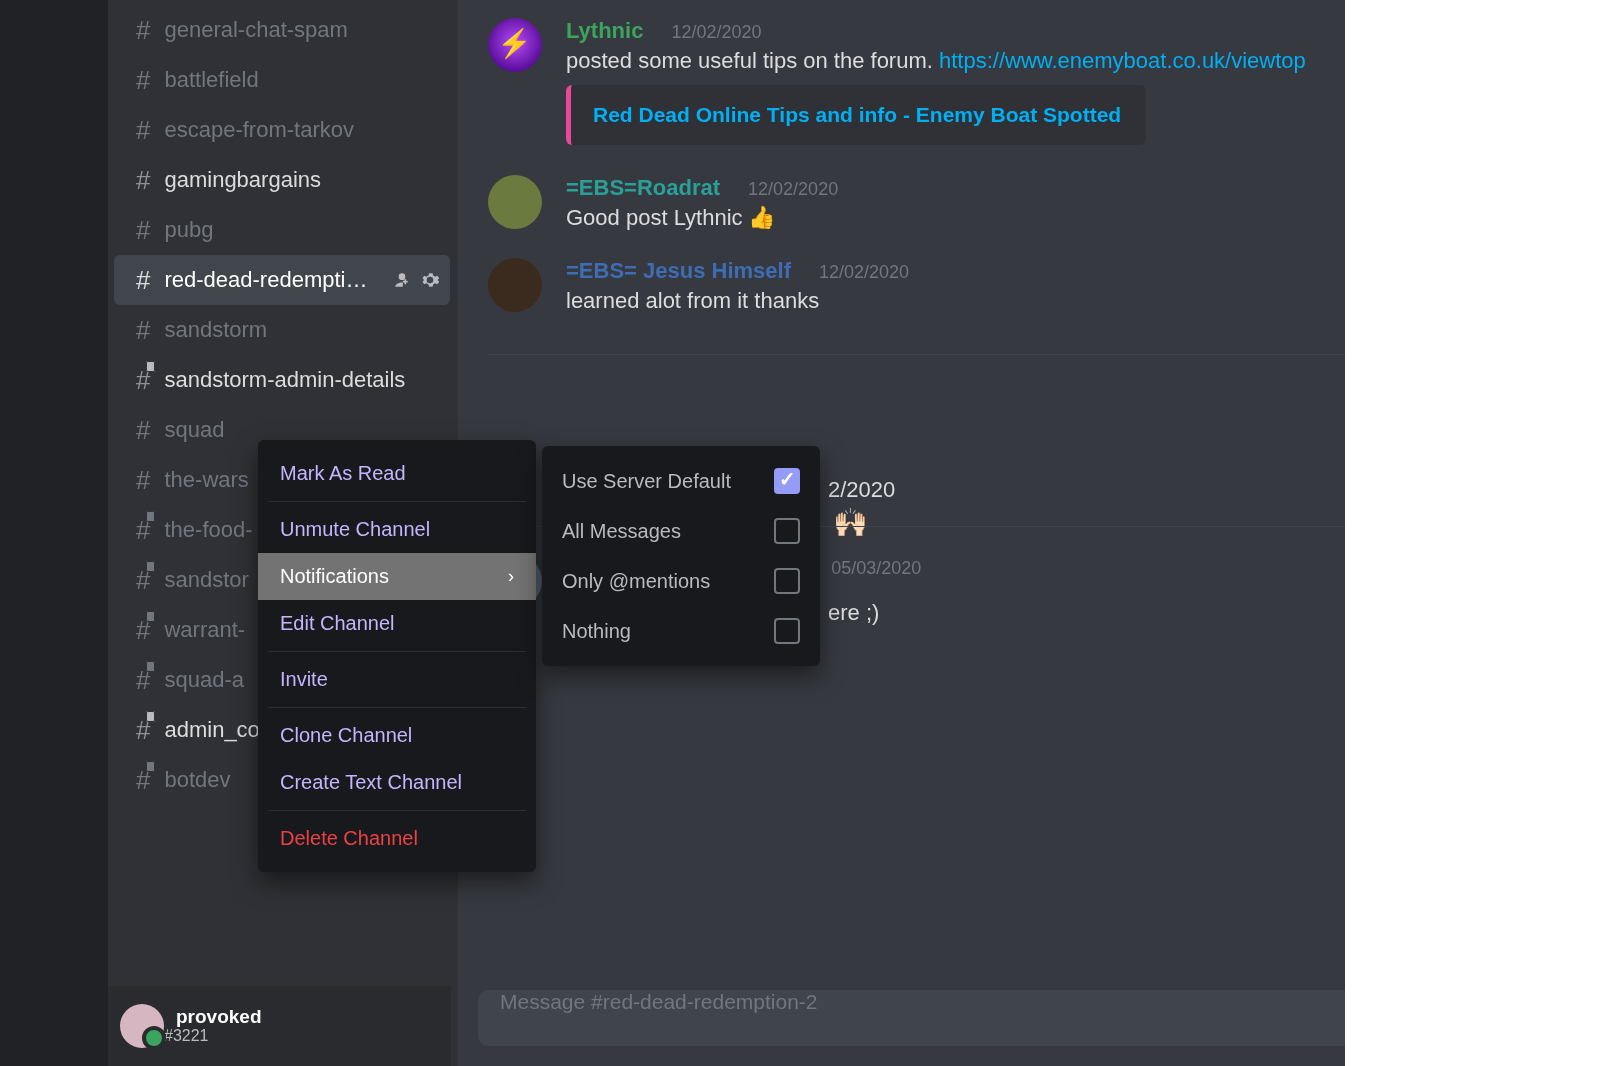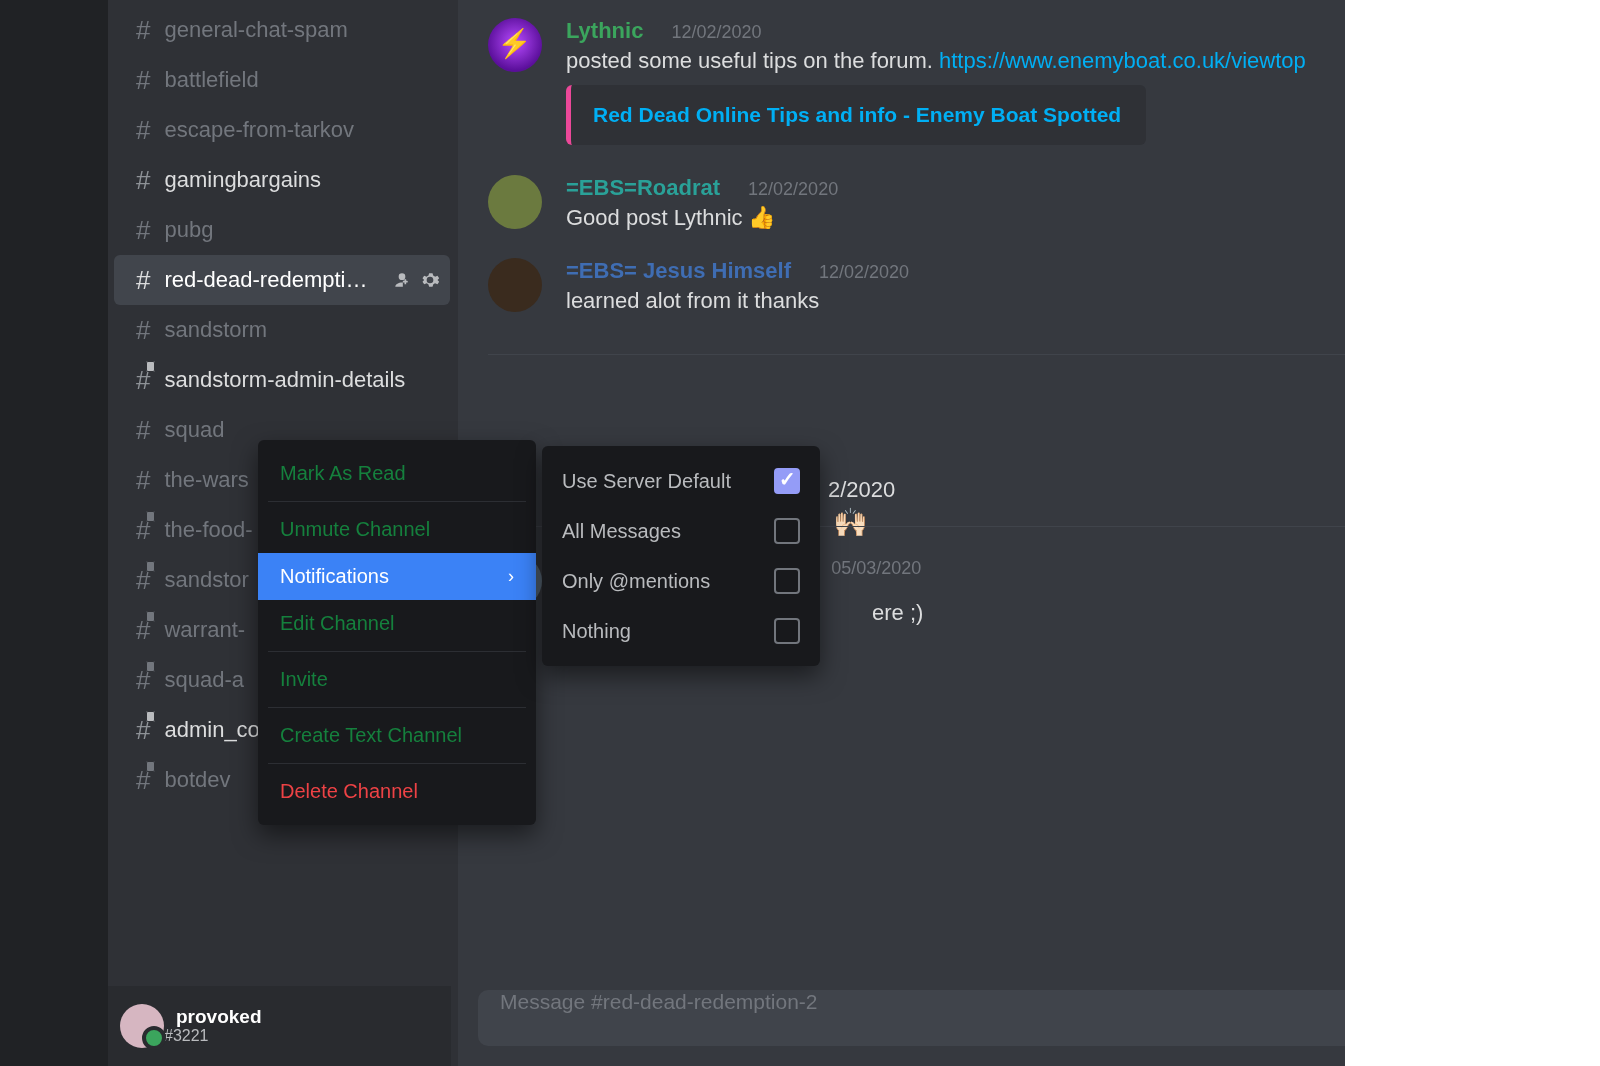--- a/index.html
+++ b/index.html
@@ -77,23 +77,23 @@
     padding-left:14px; line-height:24px; }
 
   
   .compose{ position:absolute; left:20px; right:20px; bottom:20px; height:56px; background:#40444b;
             border-radius:10px; display:flex; align-items:flex-start; padding:0 22px; }
   .compose .ph{ color:#72767d; font-size:21px; }
 
   
   .ctx{ position:absolute; left:258px; top:440px; width:278px; background:#18191c;
         border-radius:6px; padding:10px 0; box-shadow:0 10px 24px rgba(0,0,0,.5); z-index:20; }
-  .ctx-item{ padding:12px 22px; color:#15803d; font-size:20px; display:flex; align-items:center;
+  .ctx-item{ padding:12px 22px; color:#c4b5fd; font-size:20px; display:flex; align-items:center;
              justify-content:space-between; }
-  .ctx-item.hover{ background:#3b82f6; color:#fff; }
+  .ctx-item.hover{ background:#737373; color:#fff; }
   .ctx-item.danger{ color:#ed4245; }
   .ctx-sep{ height:1px; background:#2c2e33; margin:4px 10px; }
   .chev{ color:#b9bbbe; font-size:18px; }
   .ctx-item.hover .chev{ color:#fff; }
 
   
   .sub{ position:absolute; left:542px; top:446px; width:278px; background:#18191c;
         border-radius:6px; padding:10px 0; box-shadow:0 10px 24px rgba(0,0,0,.5); z-index:20; }
   .sub-item{ padding:12px 20px; color:#b9bbbe; font-size:20px; display:flex; align-items:center;
              justify-content:space-between; }
@@ -243,21 +243,21 @@
       </div>
 
       <div class="divider">
         <span class="divider-label">14 February 2020</span>
       </div>
 
       <div style="height:90px"></div>
 
       <span class="peek" style="left:370px; top:477px;">2/2020</span>
       <span class="peek" style="left:375px; top:506px; font-size:28px;">🙌🏻</span>
-      <span class="peek" style="left:370px; top:600px;margin-left:44px;">ere ;)</span>
+      <span class="peek" style="left:370px; top:600px;">ere ;)</span>
 
       <div class="divider" style="margin-top:50px">
         <span class="divider-label">5 March 2020</span>
       </div>
 
       <div class="msg" style="margin-top:6px">
         <div class="av" style="background:#5b6b7a"></div>
         <div class="msg-body">
           <div class="msg-head">
             <span class="msg-user clr-purple">=EBS= knightmorphed</span>
@@ -290,20 +290,23 @@
       </div>
     <div class="ctx-item">
         <span>Edit Channel</span>
       </div>
     <div class="ctx-sep"></div>
     <div class="ctx-item">
         <span>Invite</span>
       </div>
     <div class="ctx-sep"></div>
     <div class="ctx-item">
+        <span>Clone Channel</span>
+      </div>
+    <div class="ctx-item">
         <span>Create Text Channel</span>
       </div>
     <div class="ctx-sep"></div>
     <div class="ctx-item danger">
         <span>Delete Channel</span>
       </div>
   </div>
 
   <div class="sub">
     <div class="sub-item">

